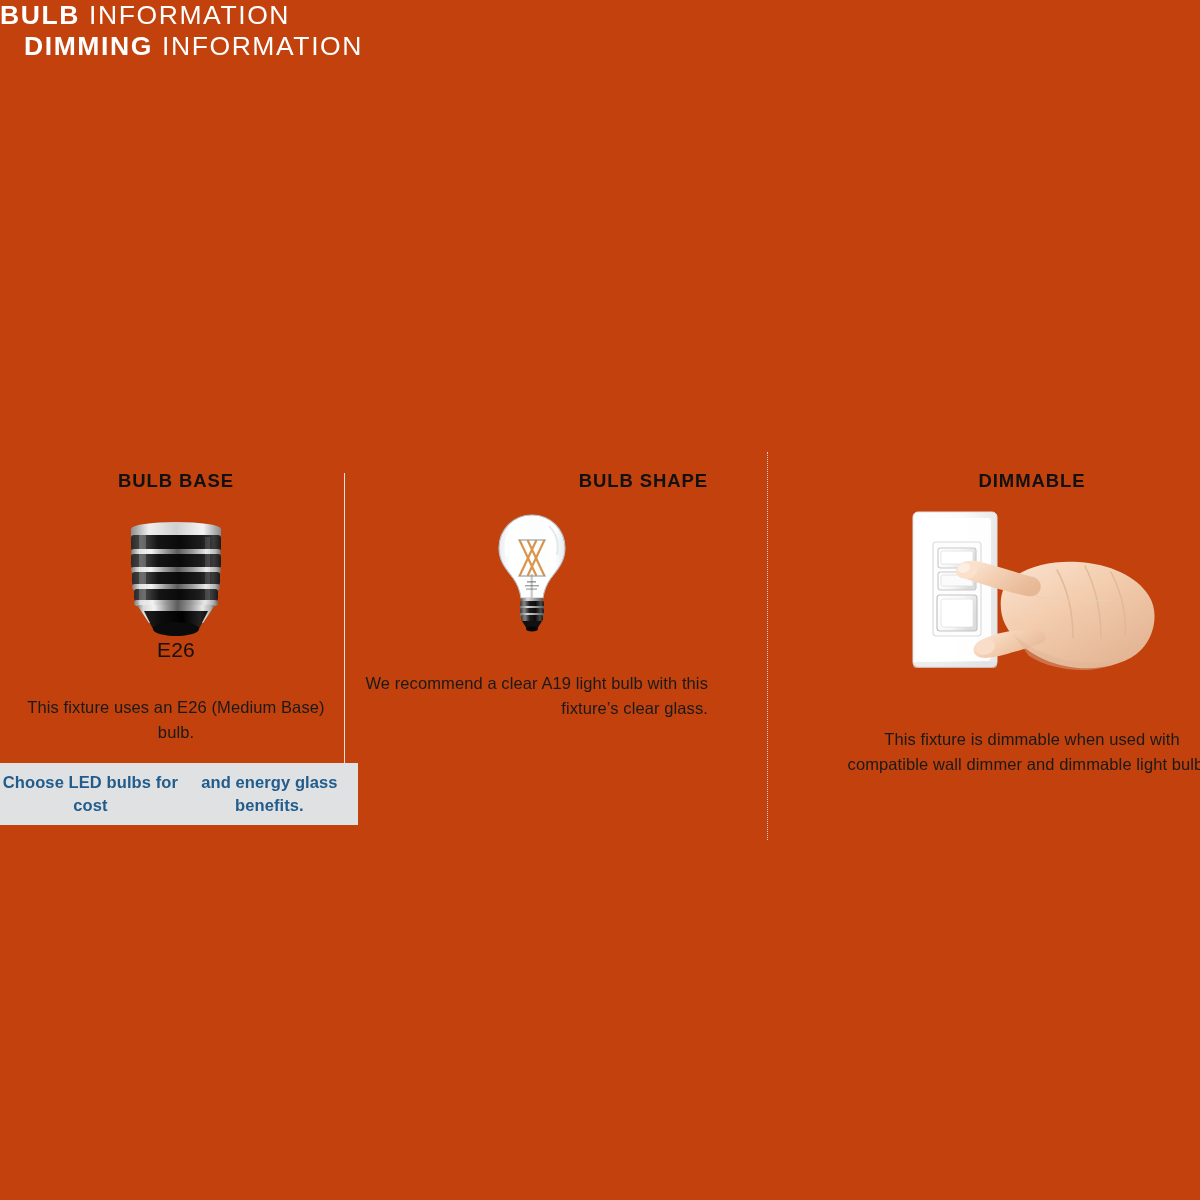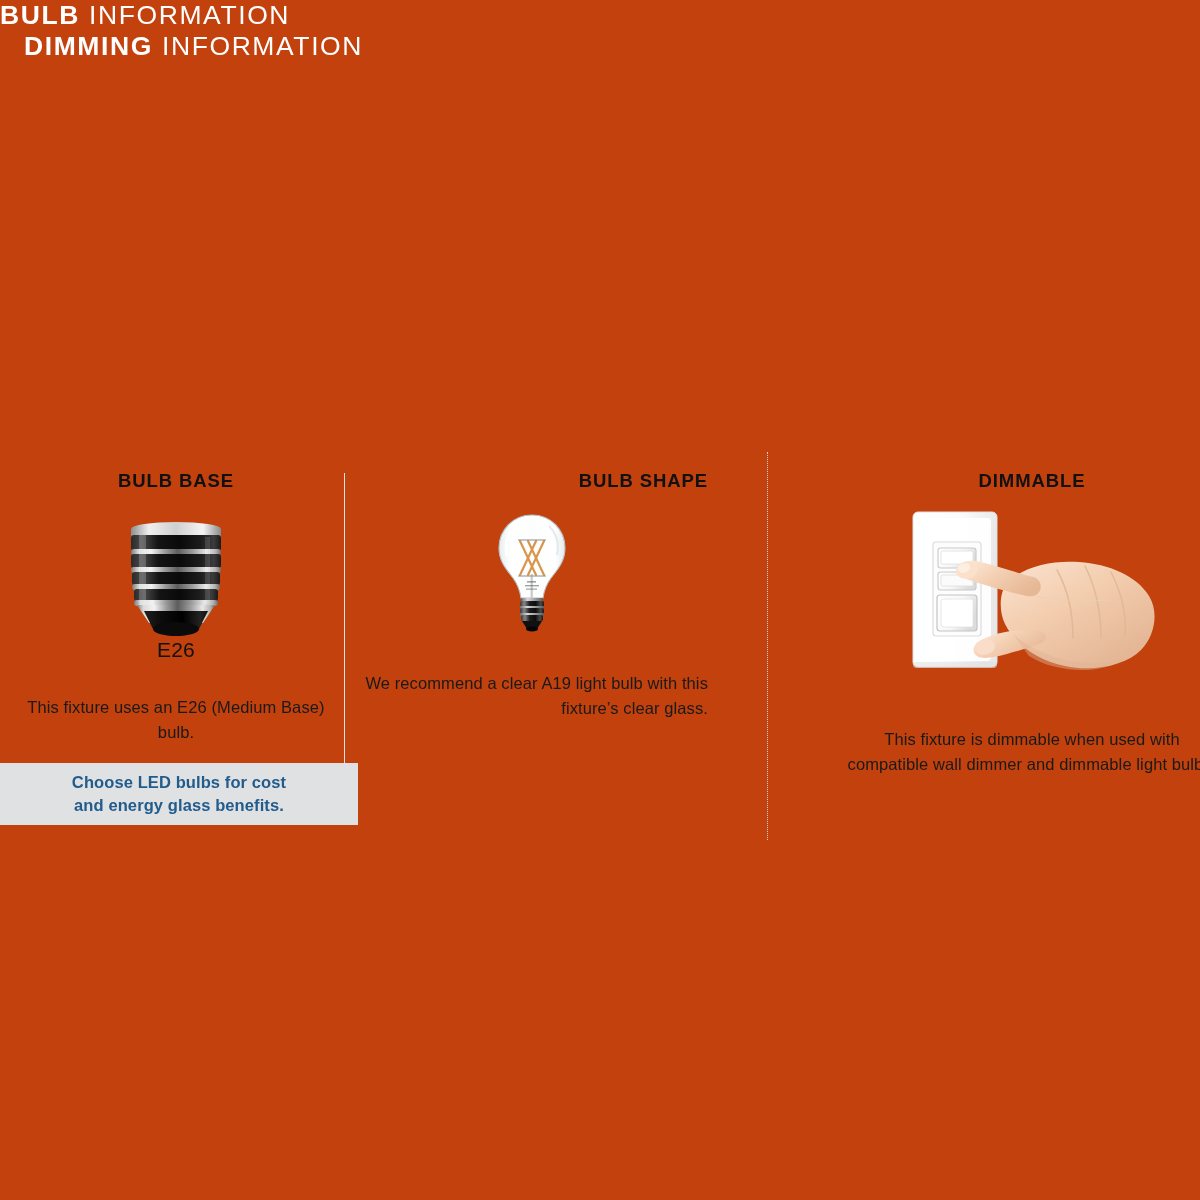--- a/index.html
+++ b/index.html
@@ -101,21 +101,21 @@
 
   
   #led-callout {
     position: absolute;
     left: 0px;
     top: 763px;
     width: 358px;
     height: 62px;
     background: #dfe1e3;
     display: flex;
-    flex-direction: column;
+    flex-direction: row;
     align-items: center;
     justify-content: center;
   }
   #led-callout .tip-line {
     color: #215c8c;
     font-size: 16.5px;
     font-weight: 700;
     line-height: 23px;
     letter-spacing: 0.1px;
     text-align: center;

